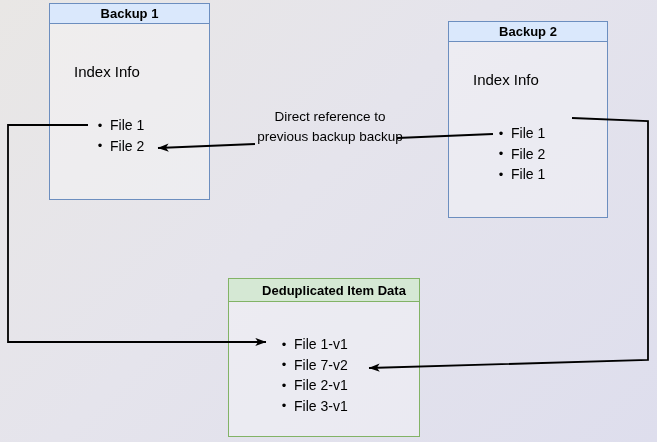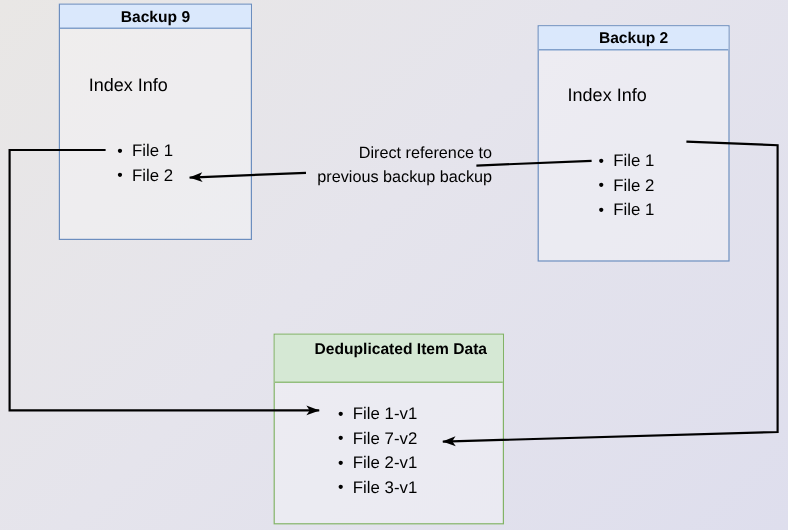--- a/index.html
+++ b/index.html
@@ -25,43 +25,43 @@
     text-align:center;
     font-weight:bold;
     font-size:13px;
   }
   .node.blue .node-header{
     height:20px;line-height:20px;
     background:var(--blue-fill,#dae8fc);
     border-bottom:1.4px solid var(--blue-stroke,#6c8ebf);
   }
   .node.green .node-header{
-    height:40px;line-height:23px;
+    height:23px;line-height:23px;
     background:var(--green-fill,#d5e8d4);
     border-bottom:1.4px solid var(--green-stroke,#82b366);
     padding-left:20px;
   }
   .index-label{
     position:absolute;
     font-size:15px;
     white-space:nowrap;
   }
   .file-list{position:absolute;}
   .row{
     display:flex;align-items:center;
     height:20.5px;font-size:14px;white-space:nowrap;
   }
   .bullet{
     width:10px;text-align:center;margin-right:5px;
     font-size:13px;
   }
   .edge-label{
     position:absolute;
-    left:250px;top:118px;width:160px;
-    text-align:right;
+    left:250px;top:107px;width:160px;
+    text-align:center;
     font-size:13.5px;line-height:19.5px;
     z-index:2;
   }
   svg.edges{
     position:absolute;left:0;top:0;z-index:3;
     pointer-events:none;
   }
   svg.edges path.wire{
     fill:none;
     stroke:var(--edge-color,#000);
@@ -70,21 +70,21 @@
   }
   #arrowhead path{fill:var(--edge-color,#000);}
 </style>
 </head>
 <body>
 
 <div class="canvas">
 
   <div class="node blue" style="left:49px;top:3px;width:161px;height:197px;">
     <div class="node-header">
-      <span>Backup 9</span>
+      <span>Backup 1</span>
     </div>
     <div class="index-label" style="left:24px;top:59px;">Index Info</div>
     <div class="file-list" style="left:45px;top:111px;">
       <div class="row">
         <span class="bullet">•</span>
         <span>File 1</span>
       </div>
       <div class="row">
         <span class="bullet">•</span>
         <span>File 2</span>

